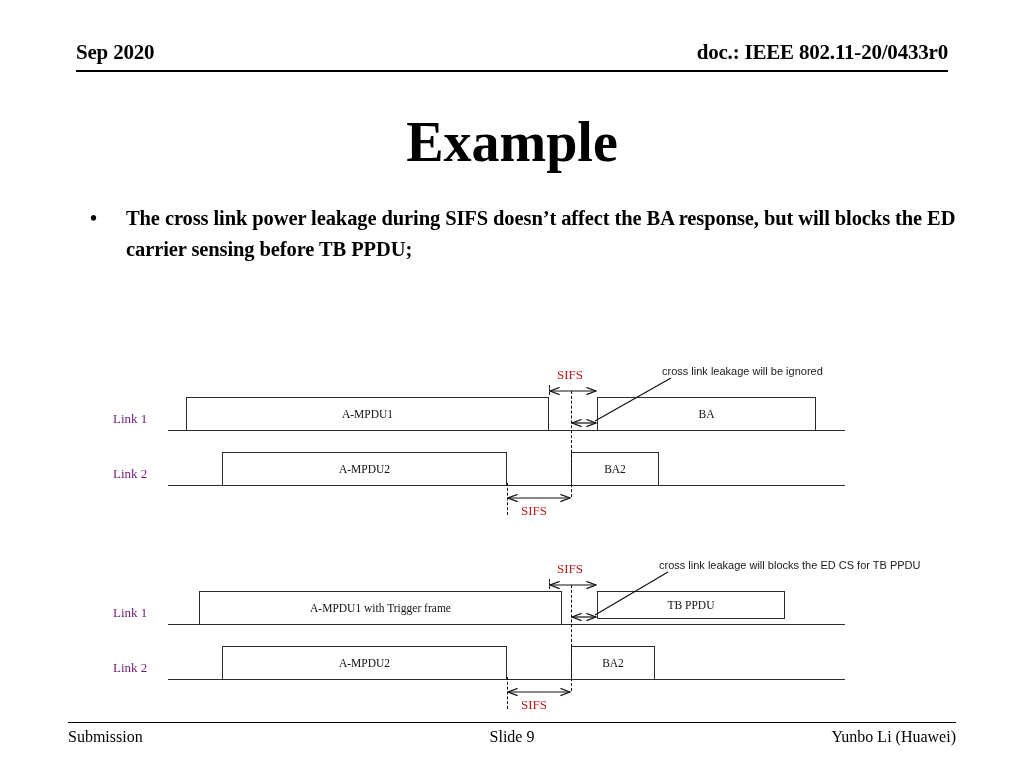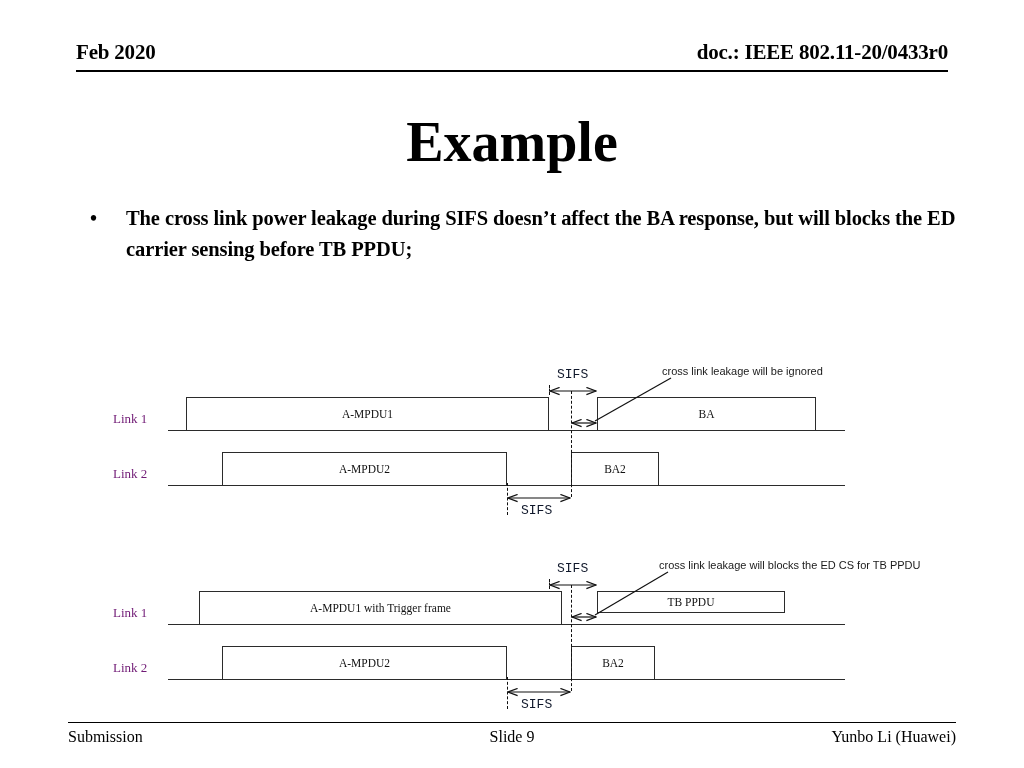--- a/index.html
+++ b/index.html
@@ -124,23 +124,23 @@
     font-size: 11.5px;
     color: #111111;
   }
   .dashed-line {
     position: absolute;
     width: 0;
     border-left: 1.3px dashed #111111;
   }
   .sifs-label {
     position: absolute;
-    font-family: Liberation Mono, monospace;
+    font-family: Liberation Serif, serif;
     font-size: 13px;
-    color: #0f172a;
+    color: #b91c1c;
     white-space: nowrap;
   }
   .annotation {
     position: absolute;
     font-family: "Liberation Sans", sans-serif;
     font-size: 11px;
     color: #1a1a1a;
     white-space: nowrap;
   }
   .svg-layer {
@@ -177,21 +177,21 @@
     white-space: nowrap;
   }
   #slide-footer .ftr-left { left: 0; }
   #slide-footer .ftr-center { left: 50%; transform: translateX(-50%); }
   #slide-footer .ftr-right { right: 0; }
 </style>
 </head>
 <body>
 
 <div id="slide-header">
-  <div class="hdr-date">Feb 2020</div>
+  <div class="hdr-date">Sep 2020</div>
   <div class="hdr-doc">doc.: IEEE 802.11-20/0433r0</div>
   <div class="hdr-rule"></div>
 </div>
 
 <div id="slide-title">Example</div>
 
 <div id="bullet-block">
   <div class="bullet-row">
     <span class="bullet-dot">•</span>
     <span>The cross link power leakage during SIFS doesn’t affect the BA response, but will blocks the ED carrier sensing before TB PPDU;</span>
@@ -247,21 +247,21 @@
   </svg>
 </div>
 
 <div class="diagram" id="diagram-2">
 
   <div class="row-label" style="left:113px; top:56px;">Link 1</div>
   <div class="baseline" style="left:168px; top:75px; width:677px;"></div>
   <div class="frame-box" style="left:186px; top:42px; width:363px; height:34px;margin-left:13px;">
     <span>A-MPDU1 with Trigger frame</span>
   </div>
-  <div class="frame-box" style="left:597px; top:42px; width:188px; height:22px;">
+  <div class="frame-box" style="left:597px; top:42px; width:188px; height:28px;">
     <span>TB PPDU</span>
   </div>
 
   <div class="row-label" style="left:113px; top:111px;">Link 2</div>
   <div class="baseline" style="left:168px; top:130px; width:677px;"></div>
   <div class="frame-box" style="left:222px; top:97px; width:285px; height:34px;">
     <span>A-MPDU2</span>
   </div>
   <div class="frame-box" style="left:571px; top:97px; width:84px; height:34px;">
     <span>BA2</span>

